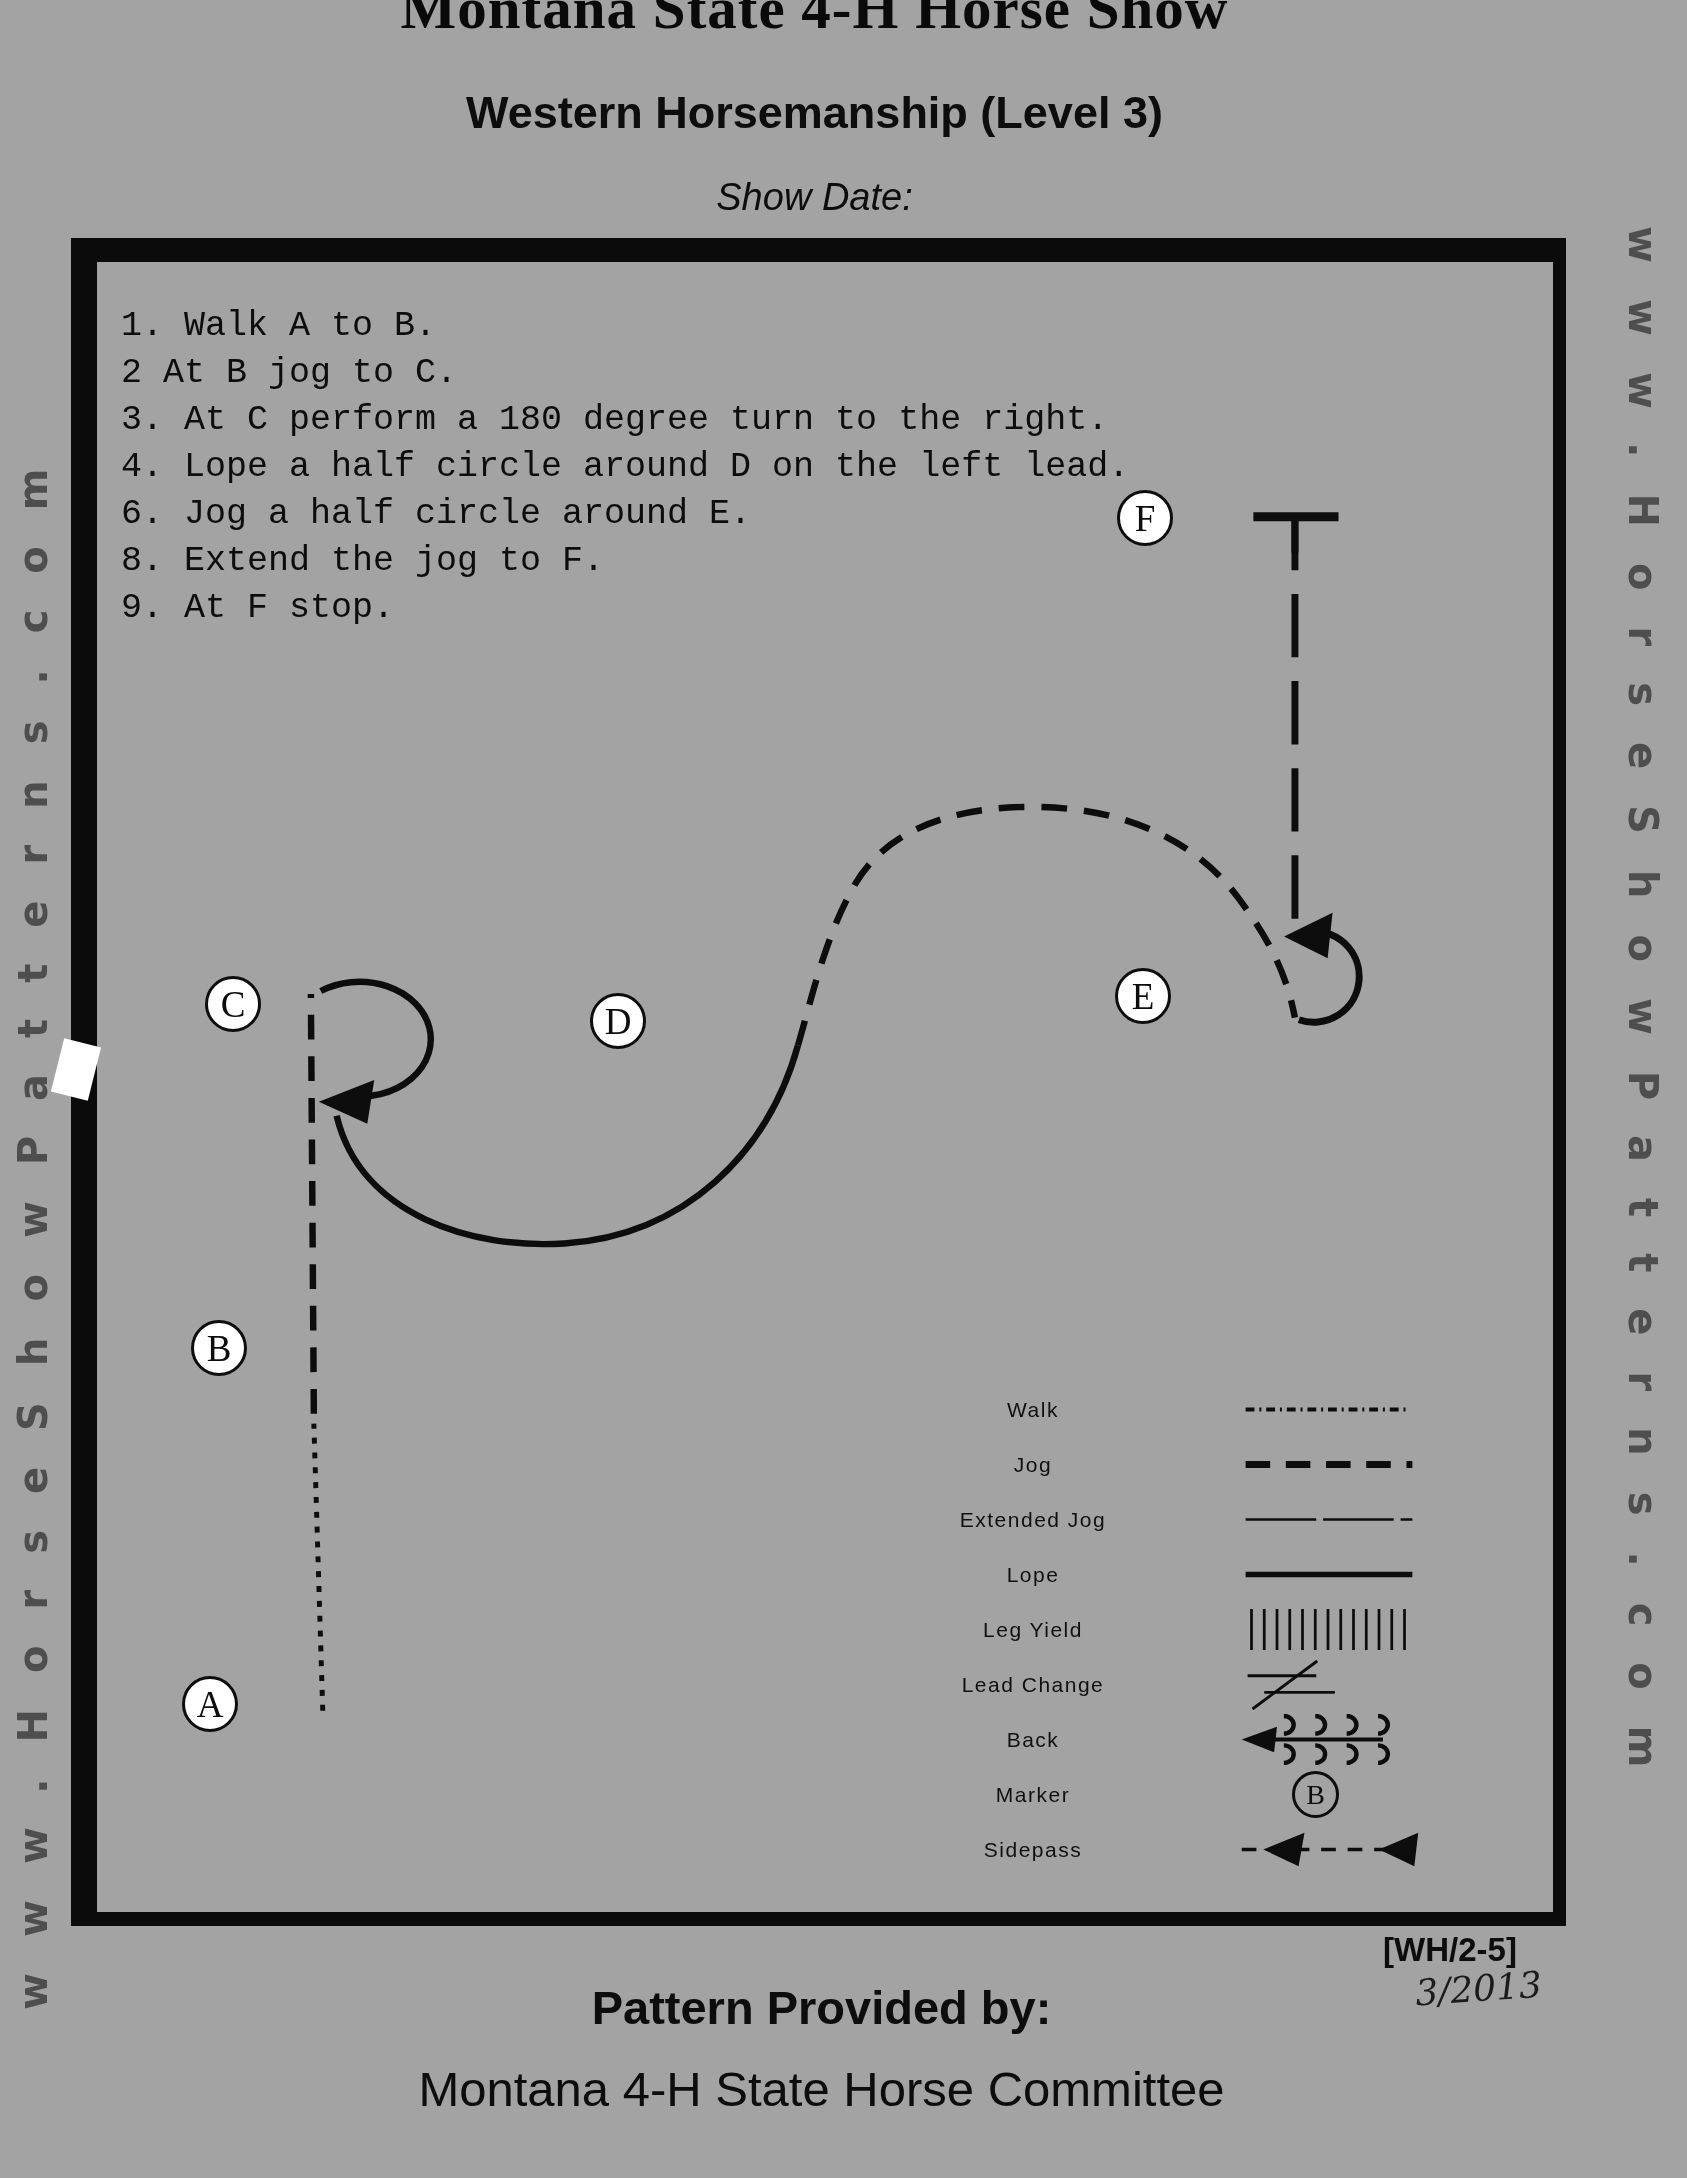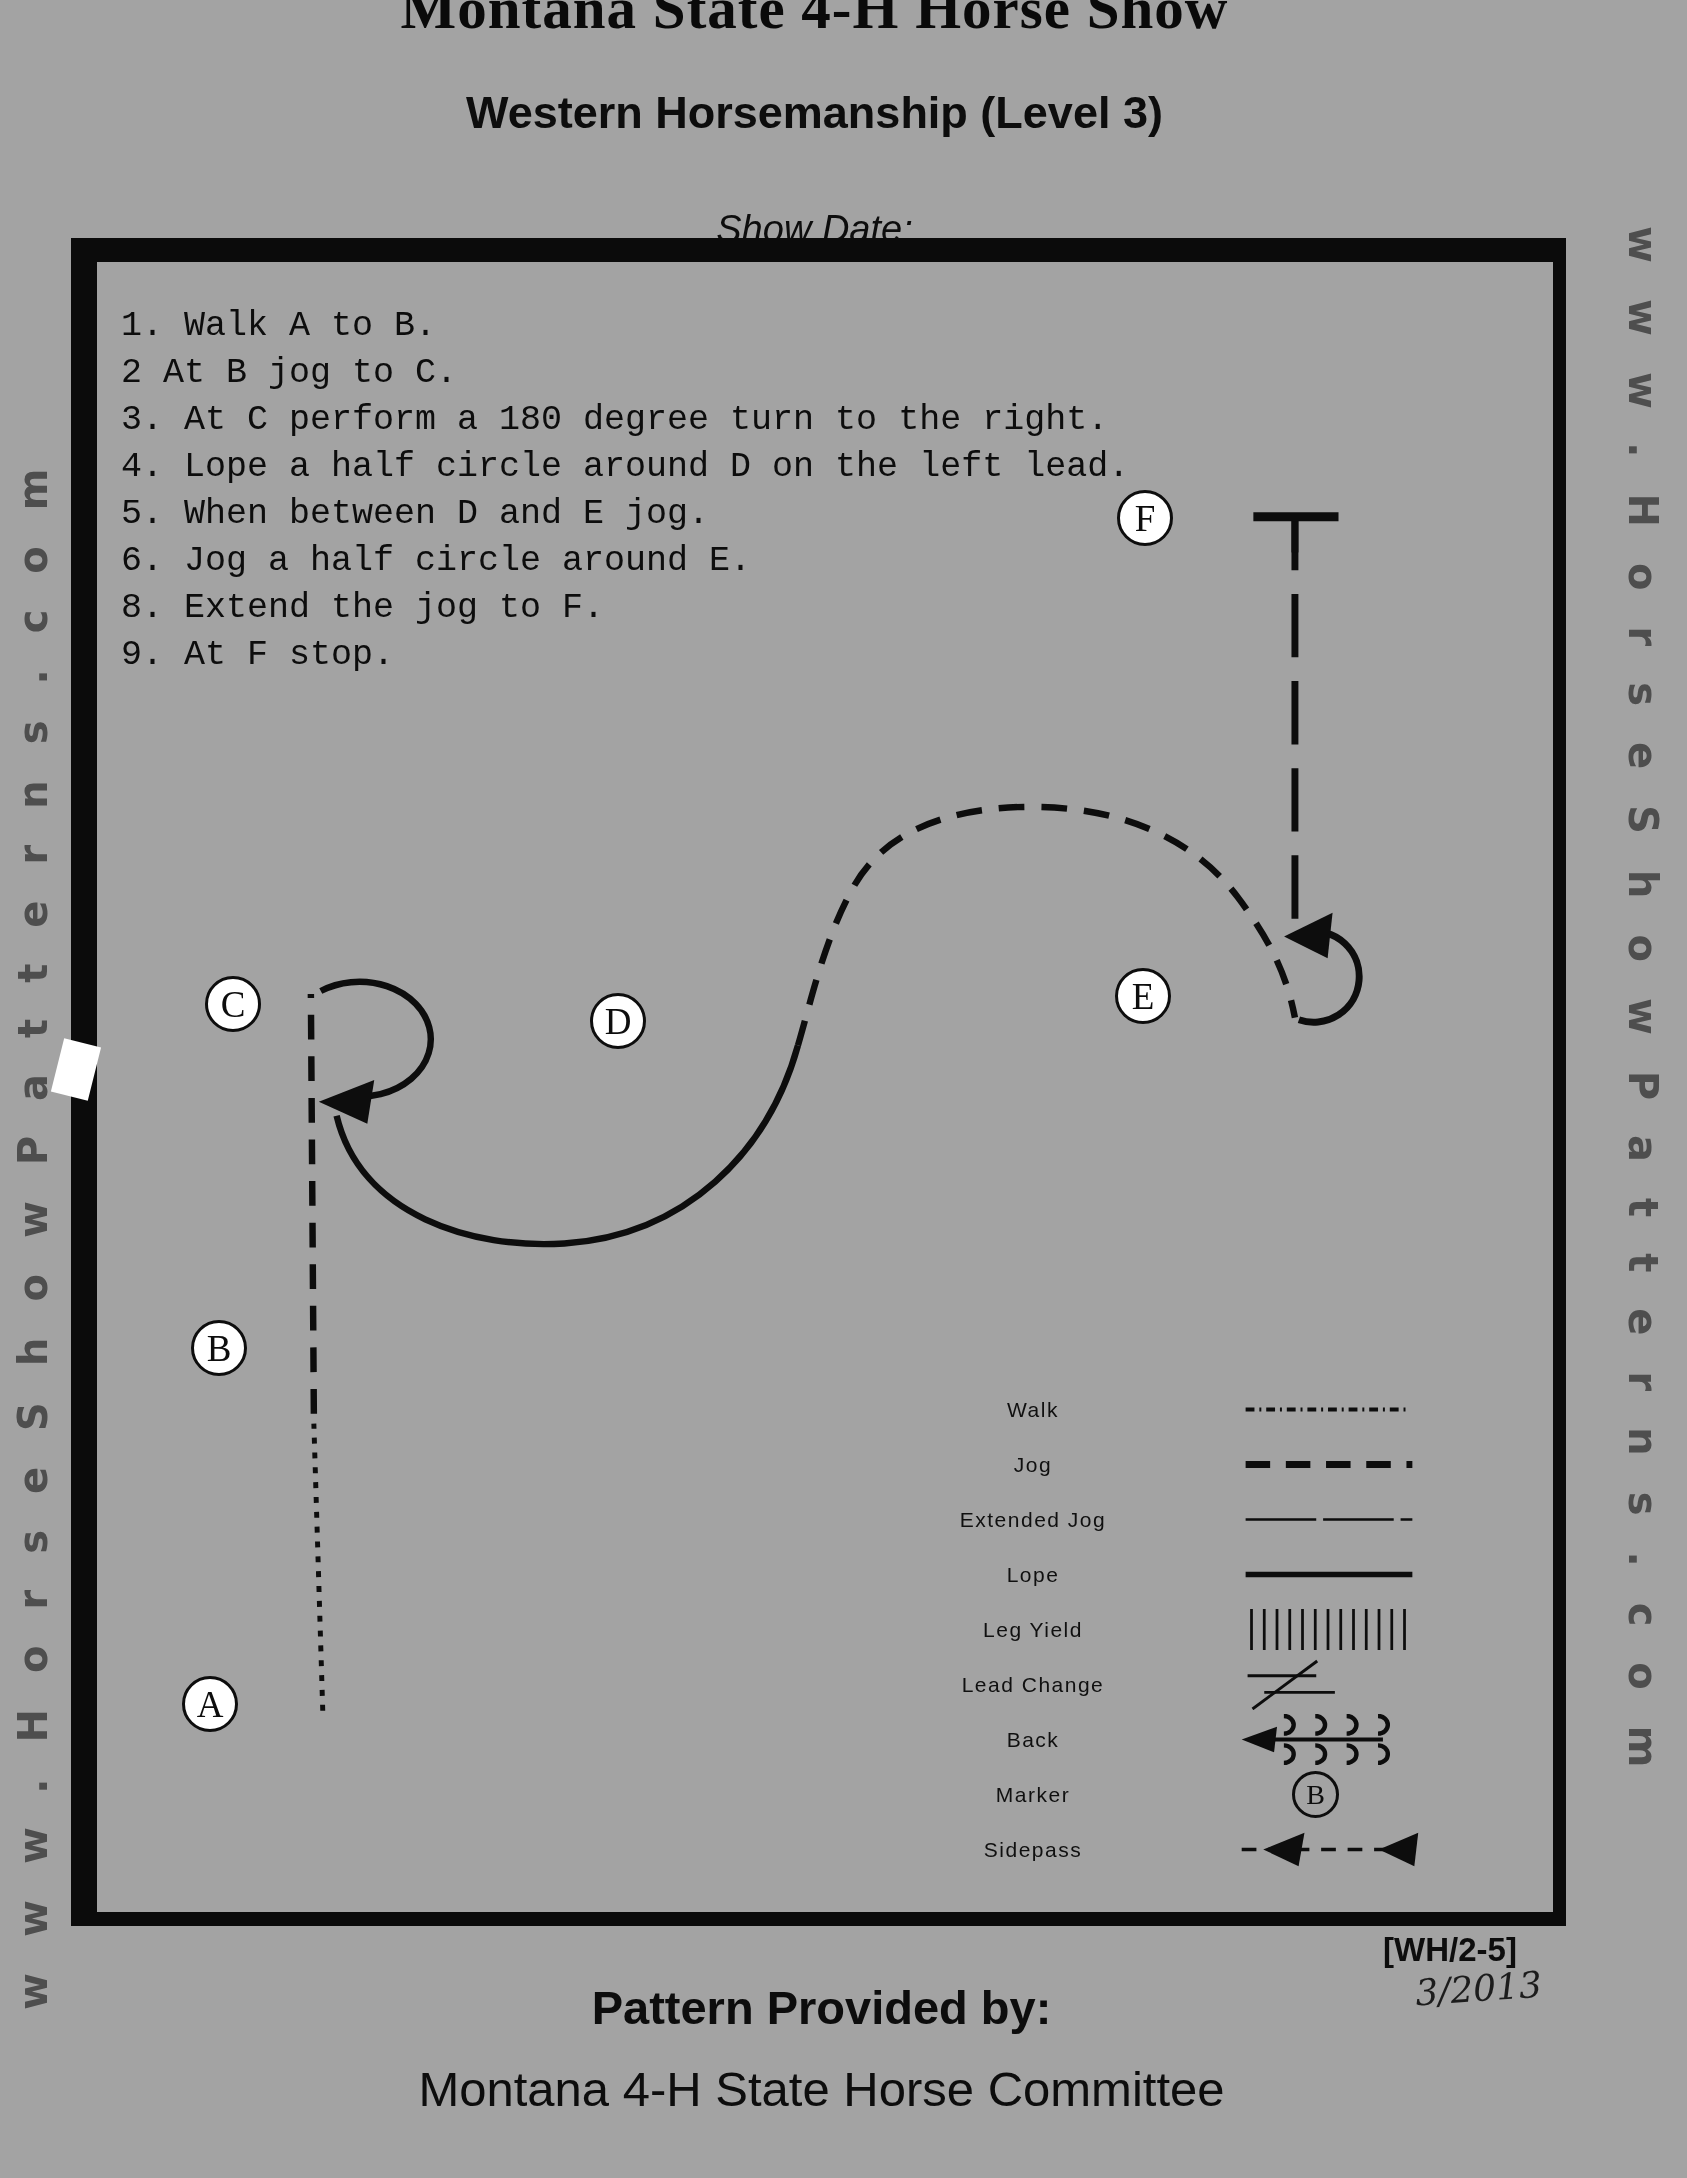--- a/index.html
+++ b/index.html
@@ -22,21 +22,21 @@
   .subtitle{
     position:absolute;top:87px;left:0;width:1629px;
     text-align:center;
     font-family:"Liberation Sans", sans-serif;
     font-weight:700;font-size:45px;
   }
   .show-date{
     position:absolute;top:176px;left:0;width:1629px;
     text-align:center;
     font-family:"Liberation Sans", sans-serif;
-    font-style:italic;font-size:38px;margin-top:32px;
+    font-style:italic;font-size:38px;
   }
   
   .pattern-box{
     position:absolute;left:71px;top:238px;
     width:1495px;height:1688px;
     box-sizing:border-box;
     border:solid #0b0b0b;
     border-width:24px 13px 14px 26px;
     background:transparent;
   }
@@ -129,21 +129,20 @@
   <div class="show-date">Show Date:</div>
 
   <div class="pattern-box"></div>
   <div class="border-notch"></div>
 
   <div class="instructions">
     <div>1. Walk A to B.</div>
     <div>2 At B jog to C.</div>
     <div>3. At C perform a 180 degree turn to the right.</div>
     <div>4. Lope a half circle around D on the left lead.</div>
-    <div>5. When between D and E jog.</div>
     <div>6. Jog a half circle around E.</div>
     <div>8. Extend the jog to F.</div>
     <div>9. At F stop.</div>
   </div>
 
   <svg class="pattern-svg" width="1687" height="2178" viewBox="0 0 1704 2200" fill="none" stroke="#0d0d0d">
 
     <path d="M 326 1728 L 317 1438" stroke-width="5" stroke-dasharray="6 9"></path>
 
     <path d="M 317 1428 L 314 1004" stroke-width="6.5" stroke-dasharray="25 17"></path>

